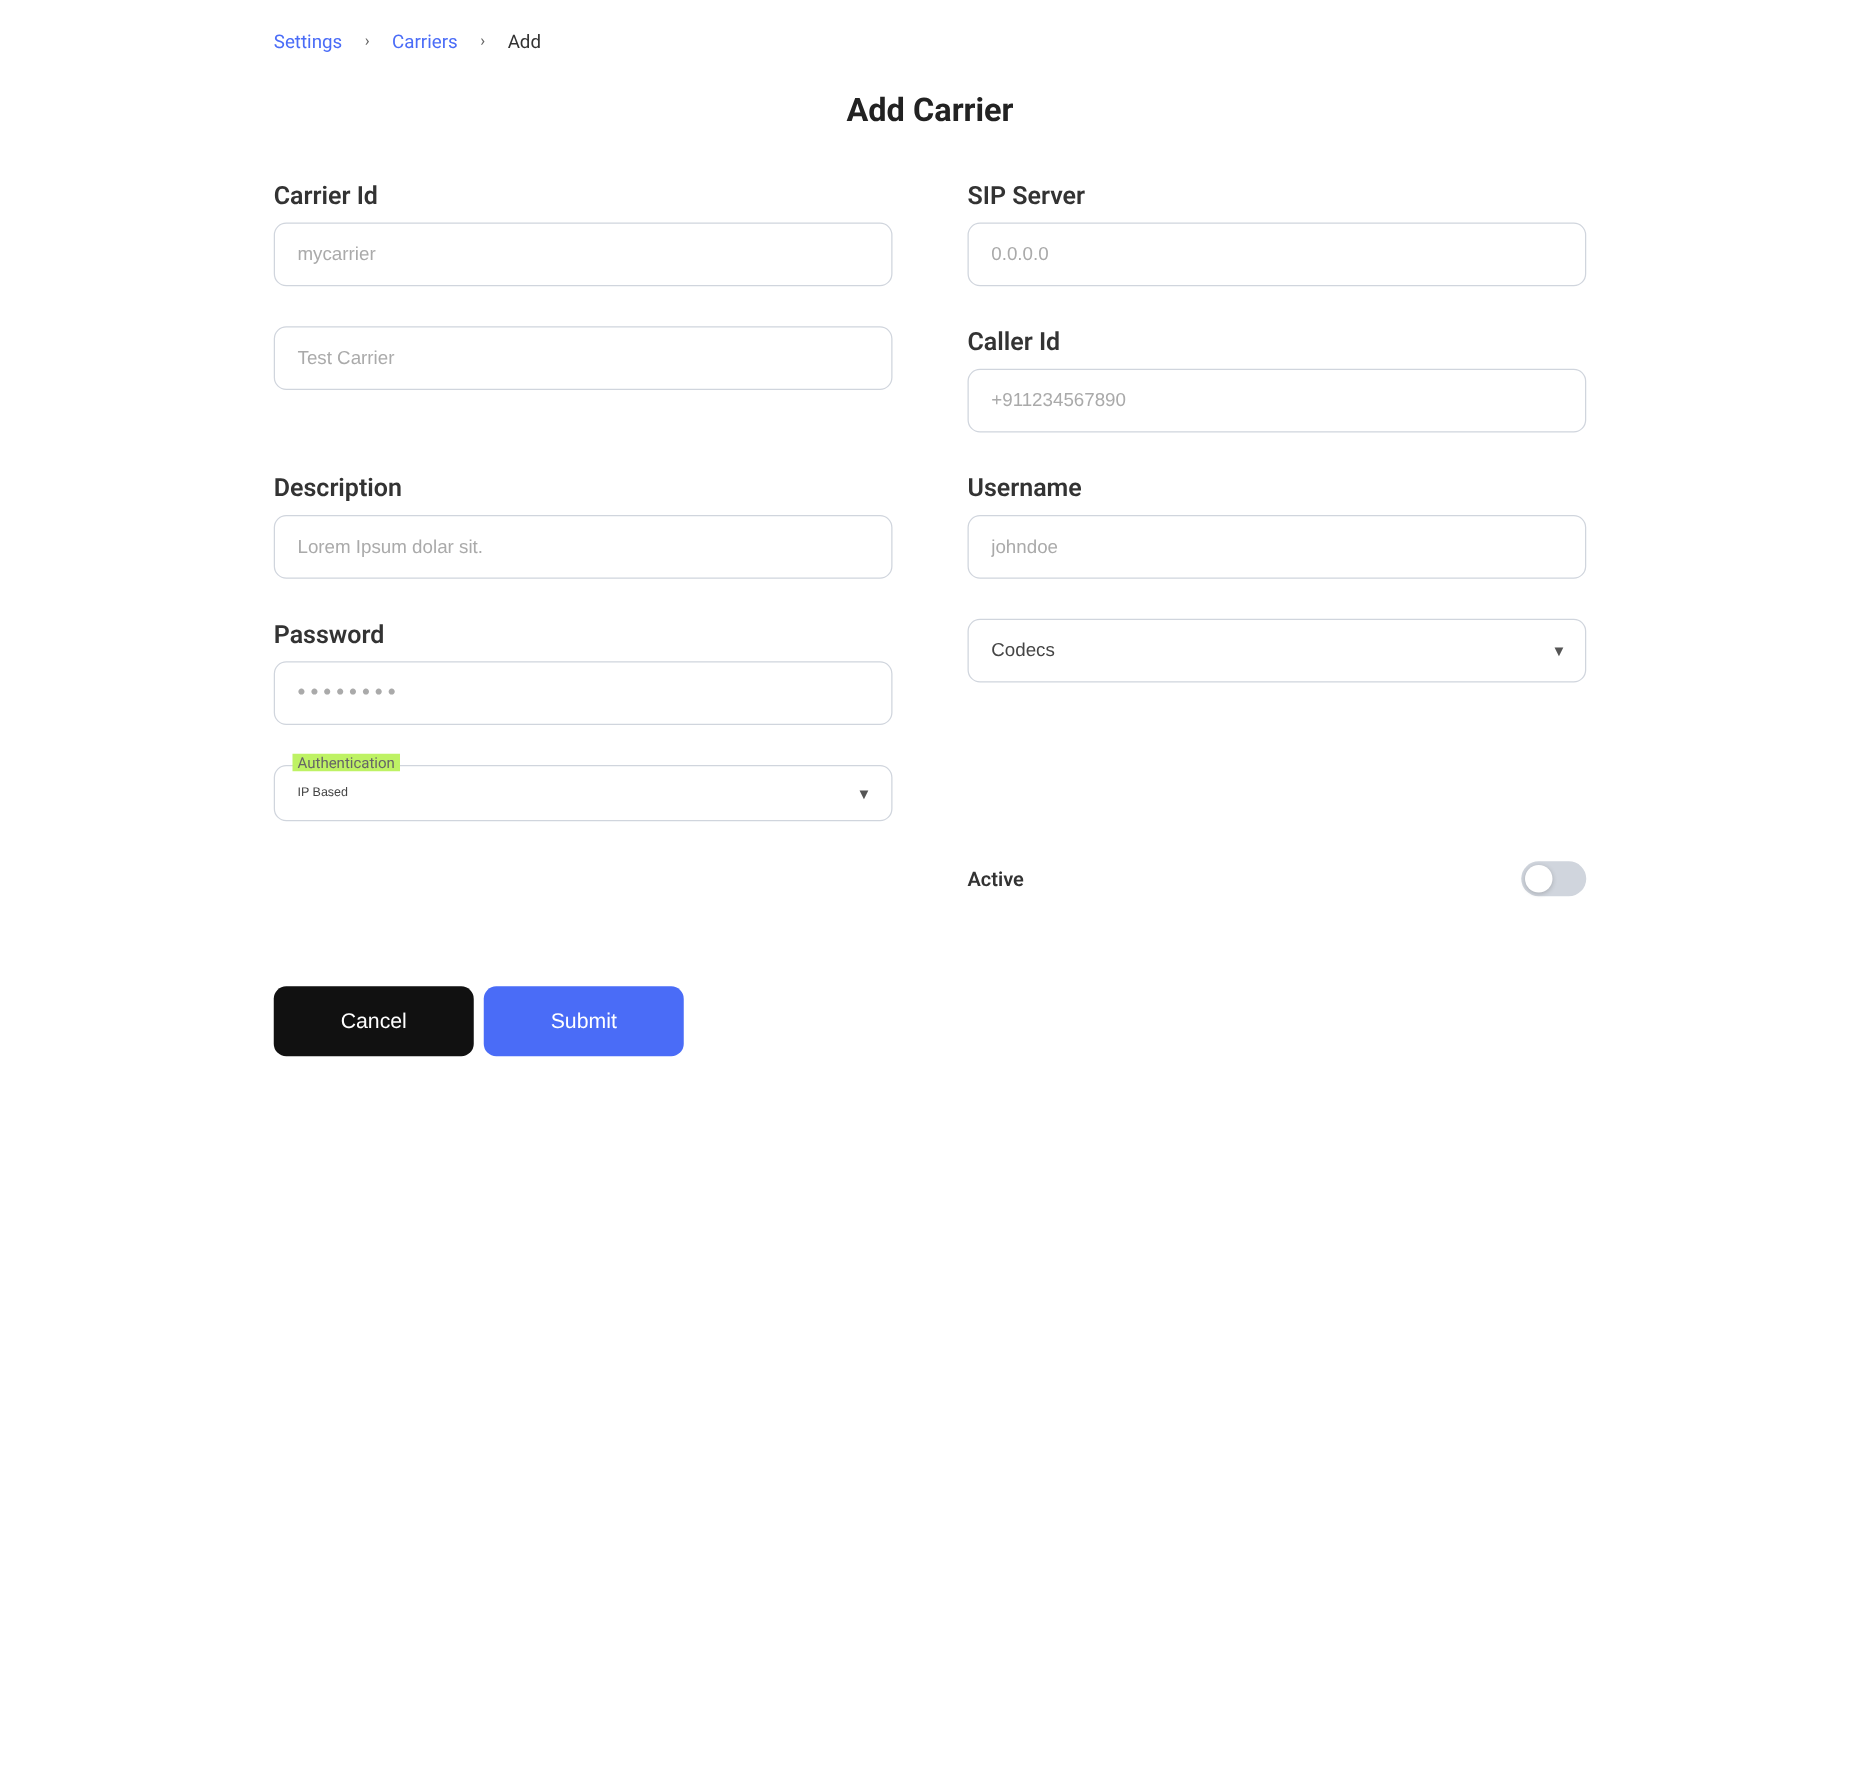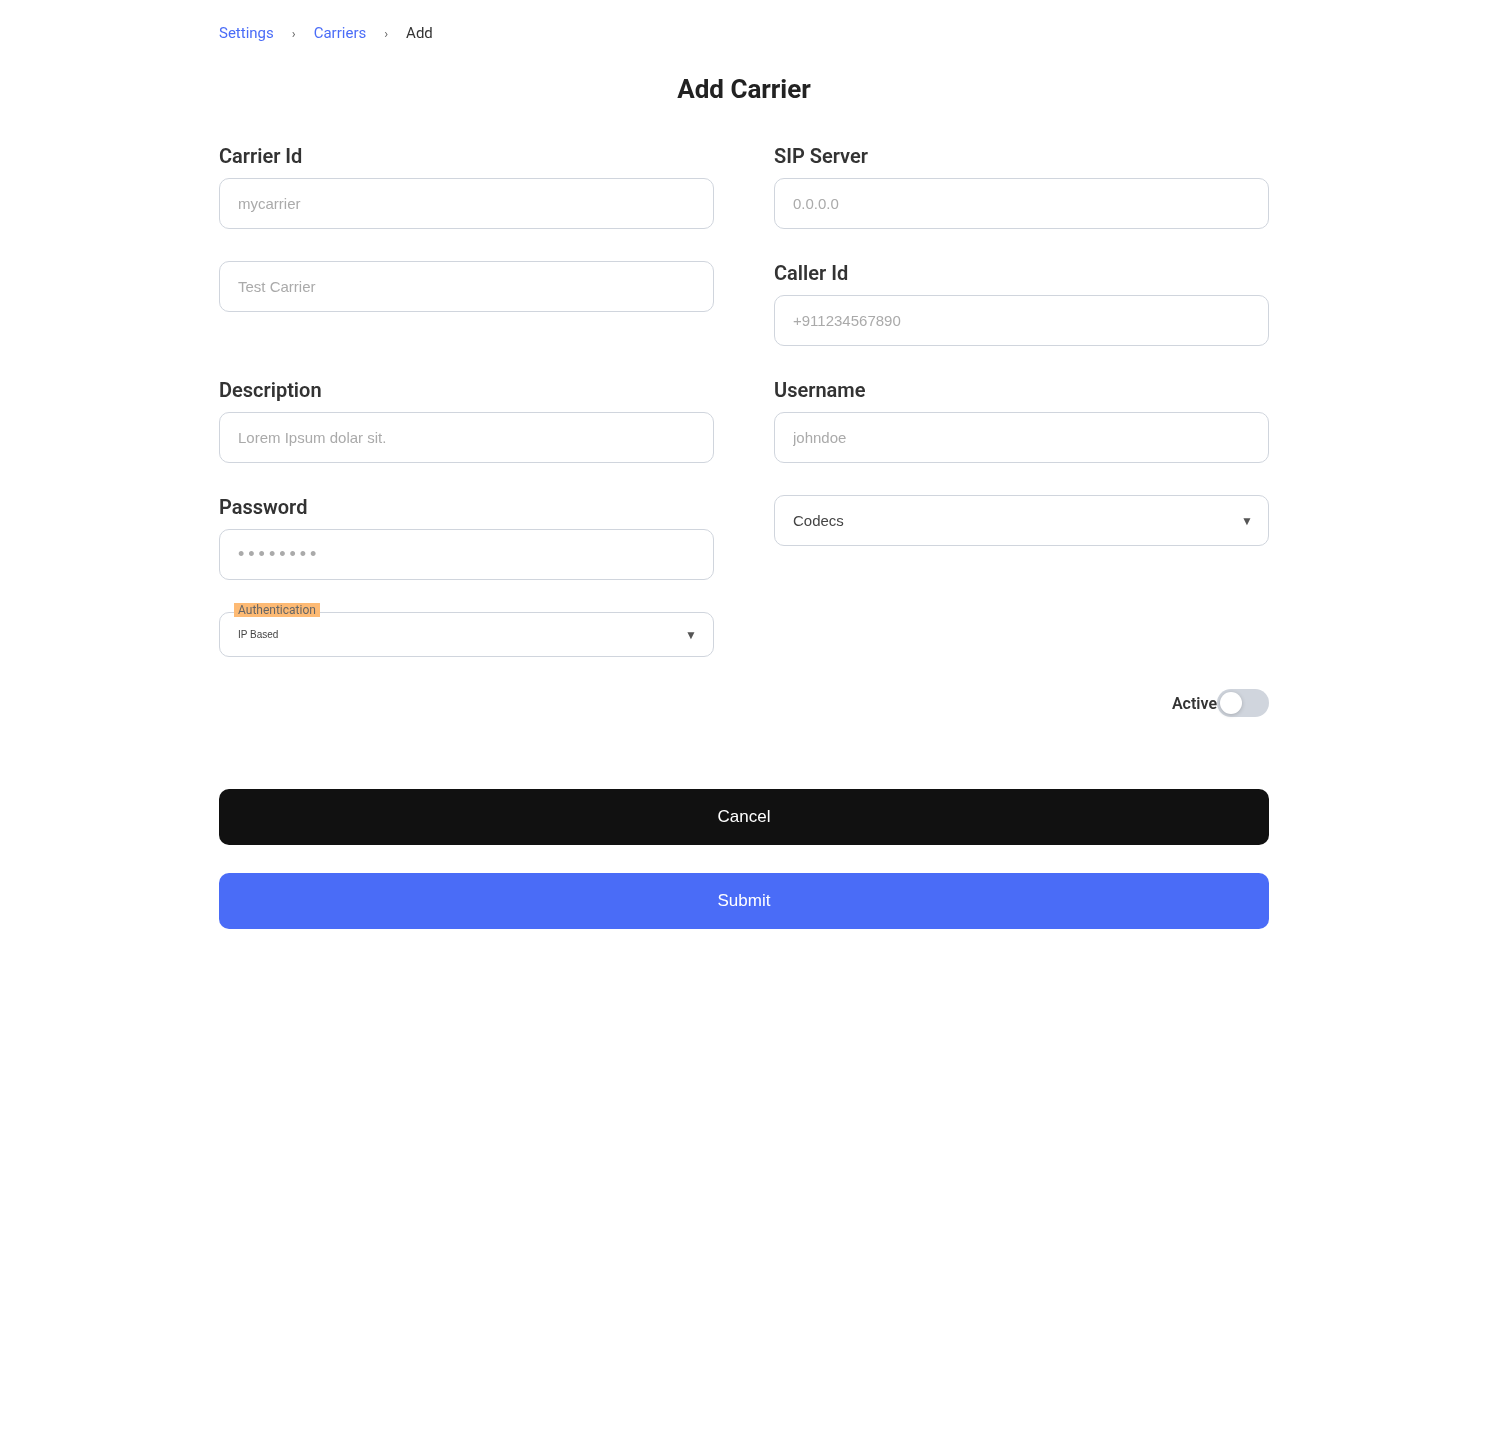--- a/index.html
+++ b/index.html
@@ -124,21 +124,21 @@
       position: relative;
       border: 1.5px solid #d0d5dd;
       border-radius: 10px;
       background: #fff;
     }
 
     .auth-label-float {
       position: absolute;
       top: -10px;
       left: 14px;
-      background: #fdba74;
+      background: #bef264;
       padding: 0 4px;
       font-size: 12px;
       color: #666;
     }
 
     .auth-select {
       width: 100%;
       padding: 16px 18px;
       border: none;
       border-radius: 10px;
@@ -156,21 +156,21 @@
       top: 50%;
       transform: translateY(-50%);
       pointer-events: none;
       color: #555;
       font-size: 12px;
     }
 
     .active-row {
       display: flex;
       align-items: center;
-      justify-content: flex-end;
+      justify-content: space-between;
       grid-column: 2;
     }
 
     .active-label {
       font-size: 16px;
       font-weight: 600;
       color: #333;
     }
 
     .toggle-switch {
@@ -190,25 +190,24 @@
       border-radius: 50%;
       position: absolute;
       top: 3px;
       left: 3px;
       box-shadow: 0 1px 4px rgba(0,0,0,0.2);
       transition: left 0.2s;
     }
 
     .button-row {
       display: flex;
-      justify-content: center;
-      gap: 28px;
+      justify-content: flex-start;
+      gap: 8px;
       margin-top: 40px;
       grid-column: 1 / -1;
-      flex-direction: column;
     }
 
     .btn-cancel {
       background: #111;
       color: #fff;
       border: none;
       border-radius: 10px;
       padding: 18px 48px;
       font-size: 17px;
       font-weight: 500;

